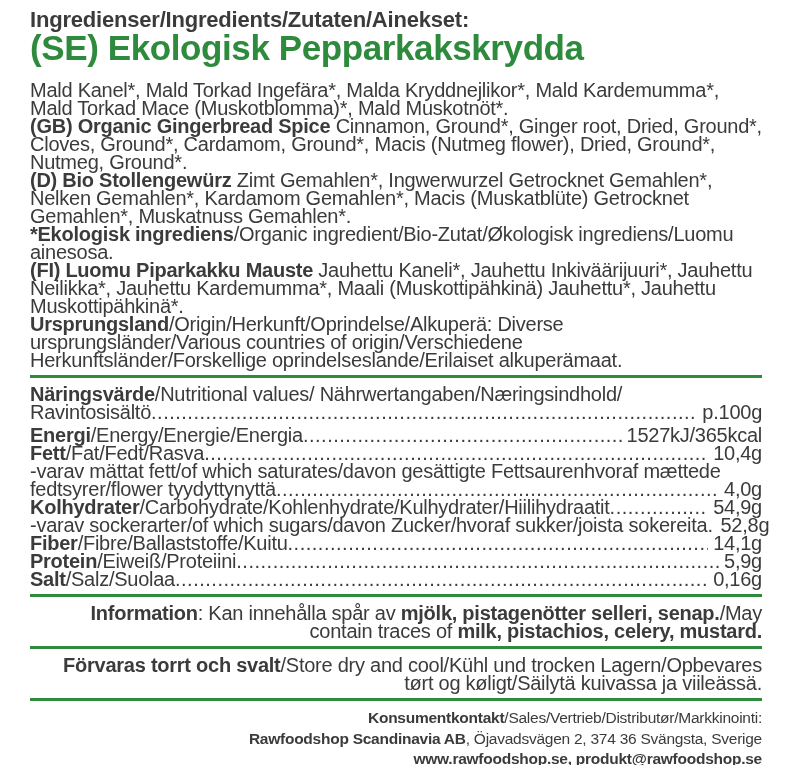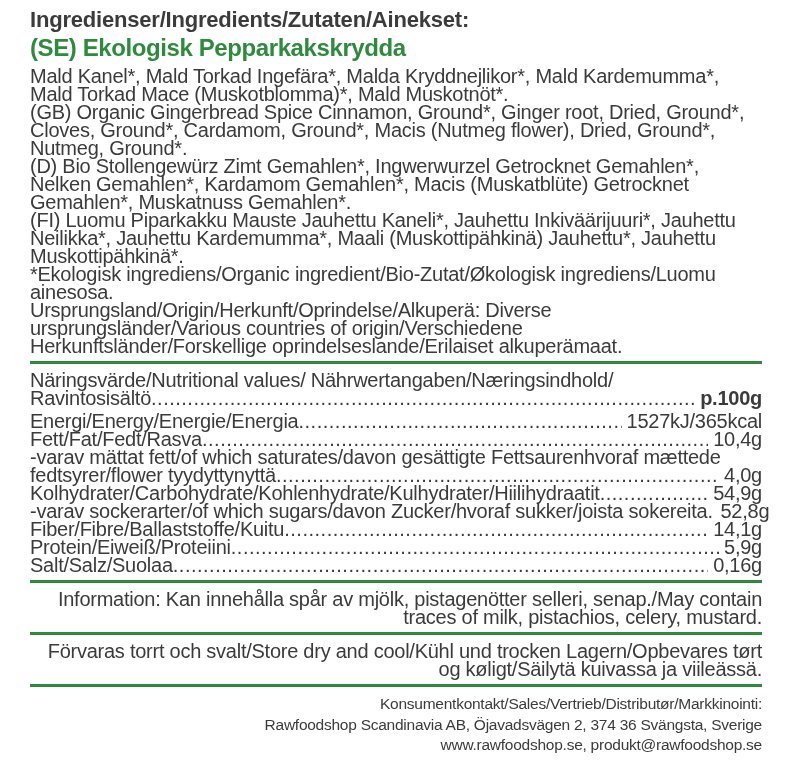--- a/index.html
+++ b/index.html
@@ -19,24 +19,24 @@
     width: 788px; height: 765px;
     padding: 9px 26px 0 30px;
   }
   .heading {
     font-size: 22px; font-weight: bold;
     line-height: 22px;
     letter-spacing: -0.2px;
   }
   .title {
     color: var(--title-green);
-    font-size: 24px; font-weight: bold;
+    font-size: 35px; font-weight: bold;
     line-height: 33px;
     letter-spacing: -0.4px;
-    margin-bottom: 3px;
+    margin-bottom: 17px;
   }
   .body-text, .nrow, .para {
     font-size: 20px;
     line-height: 18px;
     letter-spacing: -0.25px;
   }
   .para b { letter-spacing: -0.25px; }
   .rule {
     border: none;
     border-top: 3px solid var(--rule-green);
@@ -50,45 +50,45 @@
     flex: 1 1 auto;
     overflow: hidden;
     white-space: nowrap;
     min-width: 8px;
   }
   .dots::after {
     content: "....................................................................................................................................................................................................";
     letter-spacing: 0.5px;
   }
   .nvalue { white-space: nowrap; padding-left: 5px; }
-  .nvalue.vbold { font-weight: bold; }
+  .nvalue.vbold { font-weight: normal; }
   .info-section, .storage-section { margin: 0; text-align: right; }
   .footer {
     text-align: right;
     font-size: 15.5px;
     line-height: 20.5px;
     letter-spacing: -0.25px;
     margin-top: 2px;
   }
-  b { font-weight: normal; margin-top: 12px; }
+  b { font-weight: bold; margin-top: 12px; }
 </style>
 </head>
 <body>
 
 <div class="label">
 
   <div class="heading">Ingredienser/Ingredients/Zutaten/Ainekset:</div>
   <div class="title">(SE) Ekologisk Pepparkakskrydda</div>
 
   <div>
     <p class="para"><b></b><span>Mald Kanel*, Mald Torkad Ingefära*, Malda Kryddnejlikor*, Mald Kardemumma*, Mald Torkad Mace (Muskotblomma)*, Mald Muskotnöt*.</span></p>
     <p class="para"><b>(GB) Organic Gingerbread Spice</b><span> Cinnamon, Ground*, Ginger root, Dried, Ground*, Cloves, Ground*, Cardamom, Ground*, Macis (Nutmeg flower), Dried, Ground*, Nutmeg, Ground*.</span></p>
     <p class="para"><b>(D) Bio Stollengewürz</b><span> Zimt Gemahlen*, Ingwerwurzel Getrocknet Gemahlen*, Nelken Gemahlen*, Kardamom Gemahlen*, Macis (Muskatblüte) Getrocknet Gemahlen*, Muskatnuss Gemahlen*.</span></p>
+    <p class="para"><b>*Ekologisk ingrediens</b><span>/Organic ingredient/Bio-Zutat/Økologisk ingrediens/Luomu ainesosa.</span></p>
     <p class="para"><b>(FI) Luomu Piparkakku Mauste</b><span> Jauhettu Kaneli*, Jauhettu Inkiväärijuuri*, Jauhettu Neilikka*, Jauhettu Kardemumma*, Maali (Muskottipähkinä) Jauhettu*, Jauhettu Muskottipähkinä*.</span></p>
-    <p class="para"><b>*Ekologisk ingrediens</b><span>/Organic ingredient/Bio-Zutat/Økologisk ingrediens/Luomu ainesosa.</span></p>
     <p class="para"><b>Ursprungsland</b><span>/Origin/Herkunft/Oprindelse/Alkuperä: Diverse ursprungsländer/Various countries of origin/Verschiedene Herkunftsländer/Forskellige oprindelseslande/Erilaiset alkuperämaat.</span></p>
   </div>
 
   <hr class="rule">
 
   <div class="nutrition">
     <div class="nrow">
       <span class="nlabel"><b>Näringsvärde</b><span>/Nutritional values/ Nährwertangaben/Næringsindhold/</span></span>
     </div>
     <div class="nrow gap-after">

